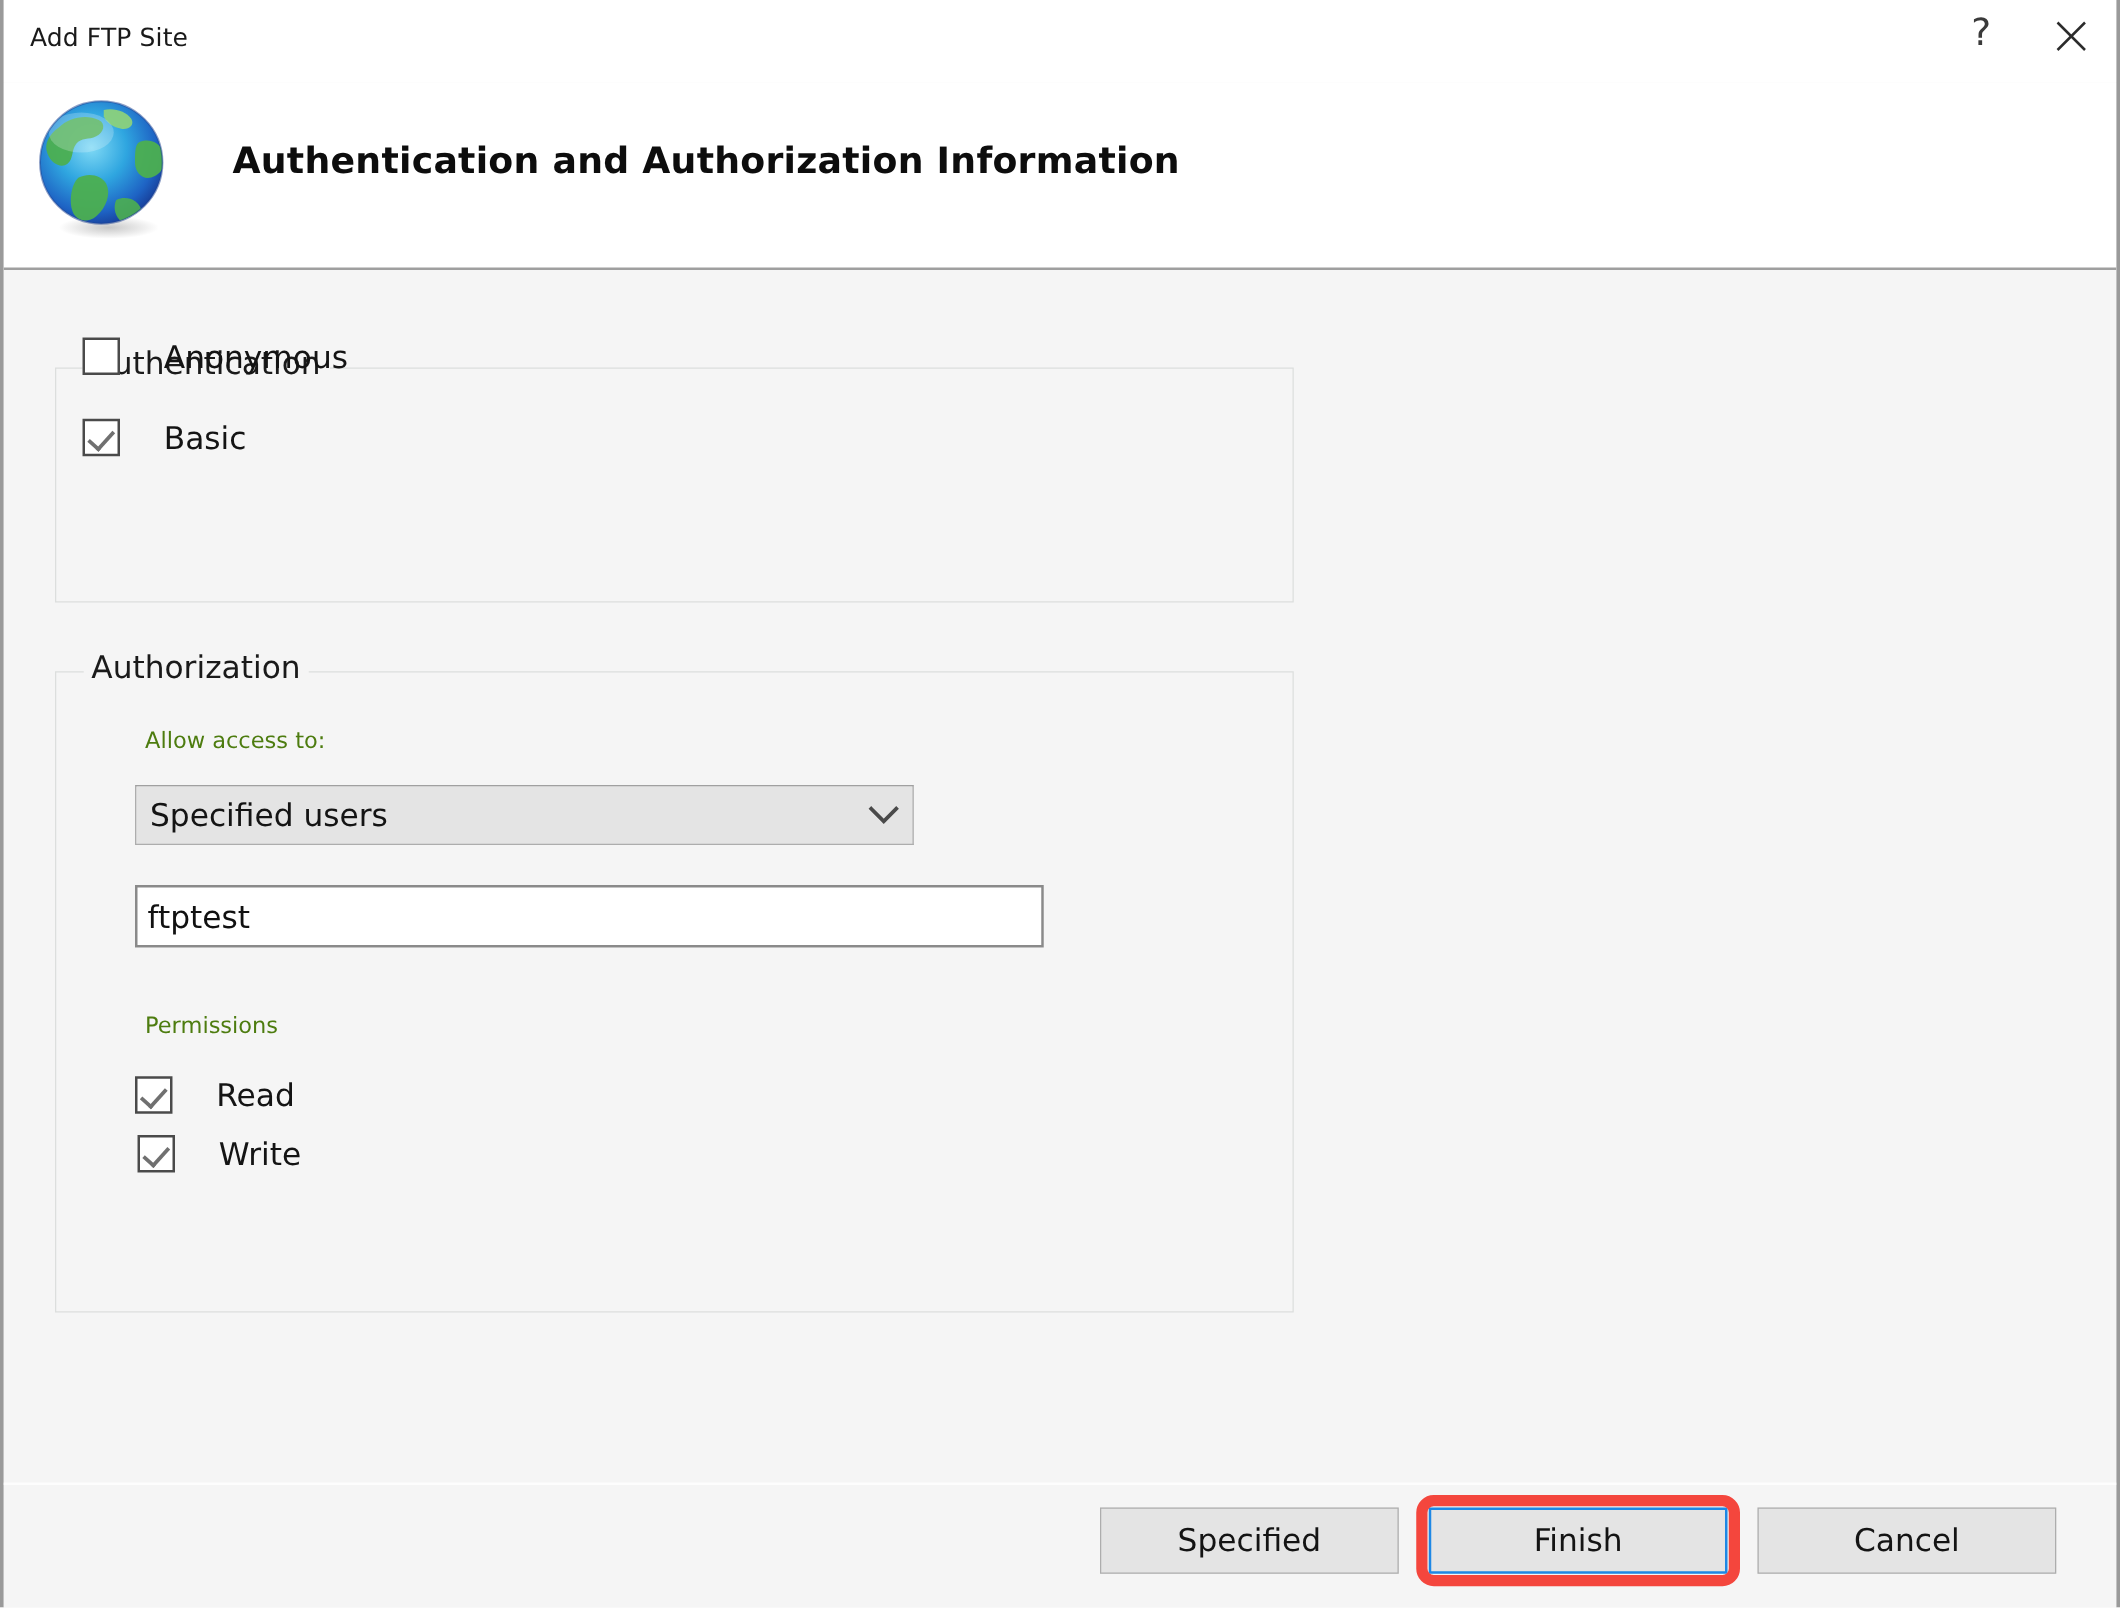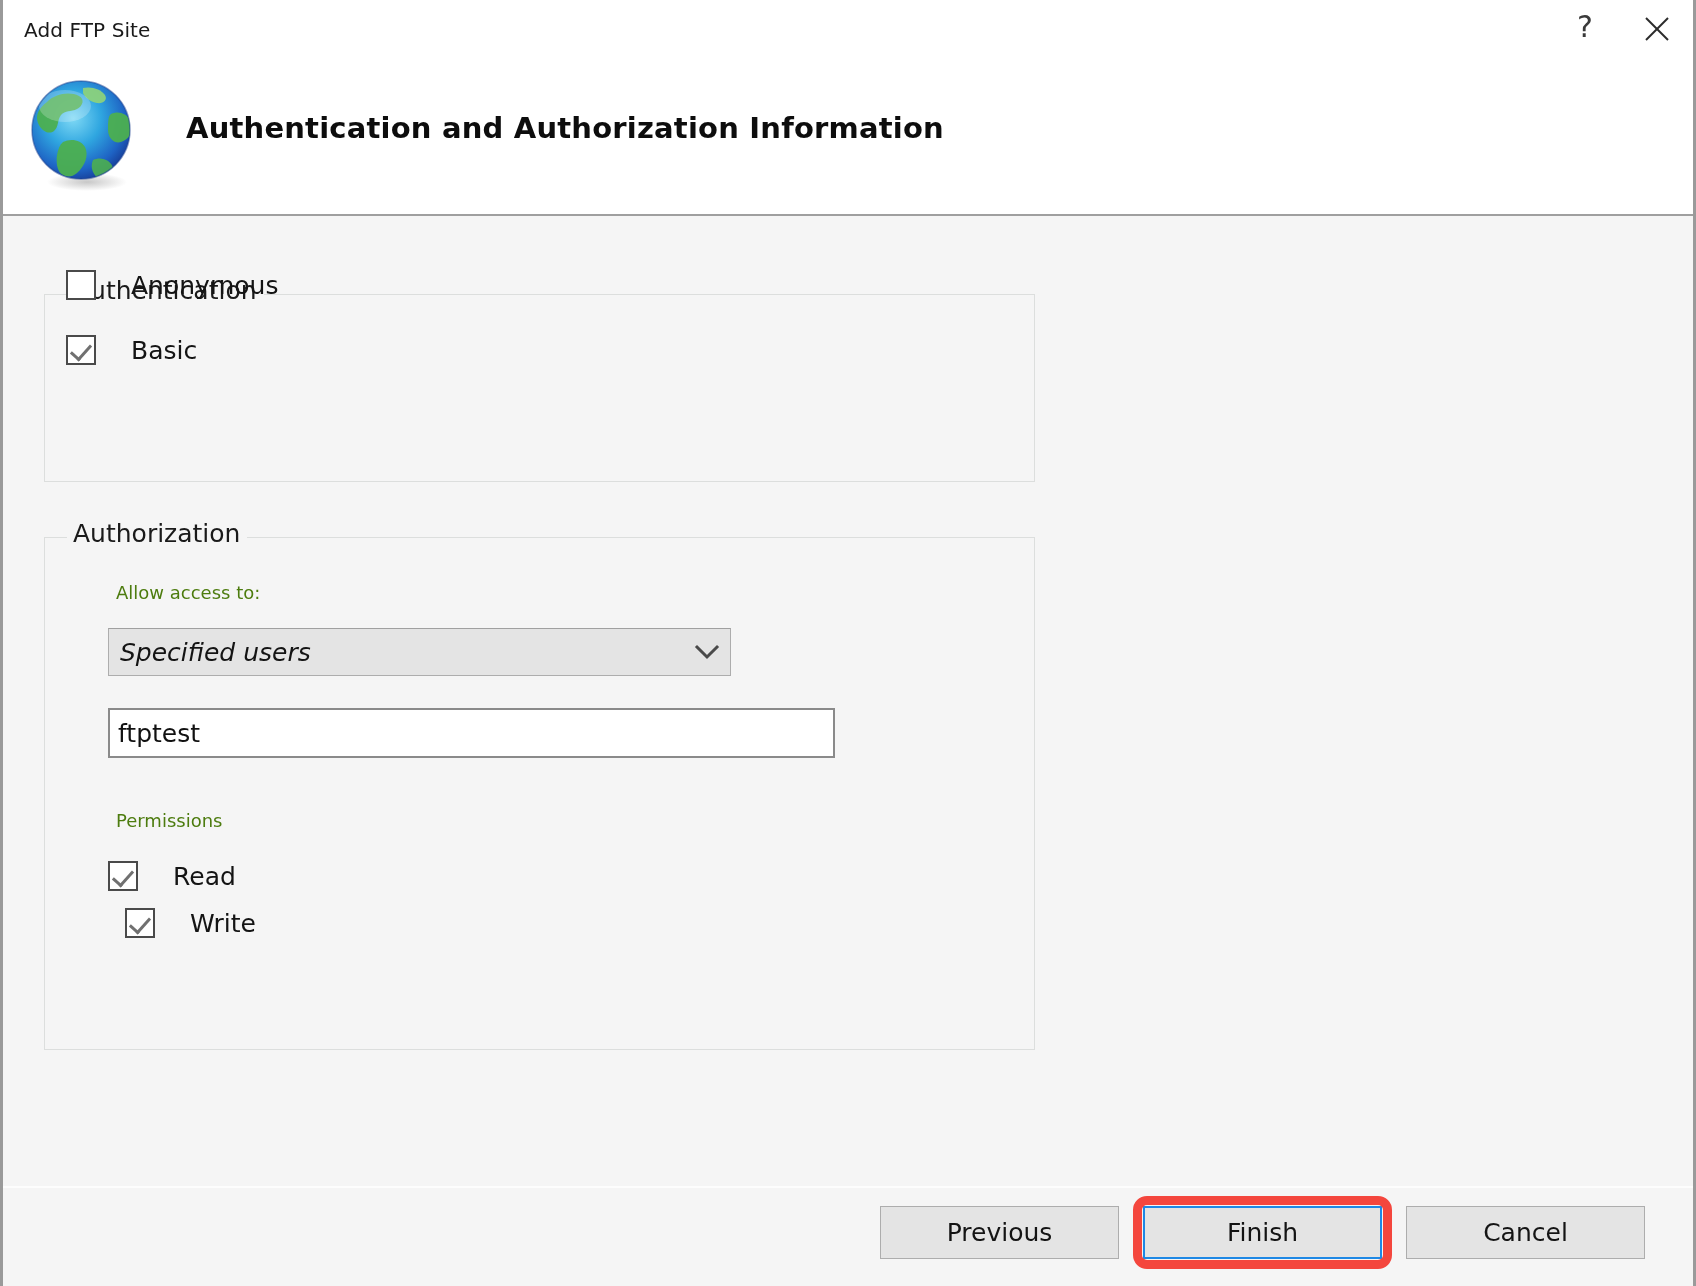--- a/index.html
+++ b/index.html
@@ -193,21 +193,20 @@
     align-items: center;
     cursor: default;
   }
   .combo-value {
     margin-left: 11px;
     font-size: 25px;
     color: #141414;
     flex: 1 1 auto;
     white-space: nowrap;
     overflow: hidden;
-    font-style: italic;
   }
   .combo-arrow {
     width: 46px;
     display: flex;
     align-items: center;
     justify-content: center;
     flex: 0 0 auto;
   }
 
   .textinput {
@@ -224,21 +223,21 @@
     cursor: text;
   }
   .textinput-value {
     margin-left: 8px;
     font-size: 25px;
     color: #111111;
     white-space: nowrap;
   }
 
   #cb-read  { left: 63px; top: 323px; }
-  #cb-write { left: 80px; top: 370px; }
+  #cb-write { left: 65px; top: 370px; }
 
   
   .footer {
     position: relative;
     height: 98px;
     flex: 0 0 auto;
     background: #f5f5f5;
     border-top: 2px solid #fdfdfd;
   }
   .footer-buttons {
@@ -387,21 +386,21 @@
 
       <div class="checkrow" id="cb-write">
         <span class="cbox checked"></span>
         <span class="cb-label">Write</span>
       </div>
     </div>
   </div>
 
   <div class="footer">
     <div class="footer-buttons">
-      <div class="btn">Previous</div>
+      <div class="btn">Specified</div>
       <div class="btn-wrap-highlight">
         <div class="btn focused">Finish</div>
       </div>
       <div class="btn">Cancel</div>
     </div>
   </div>
 
 </div>
 
 </body></html>

